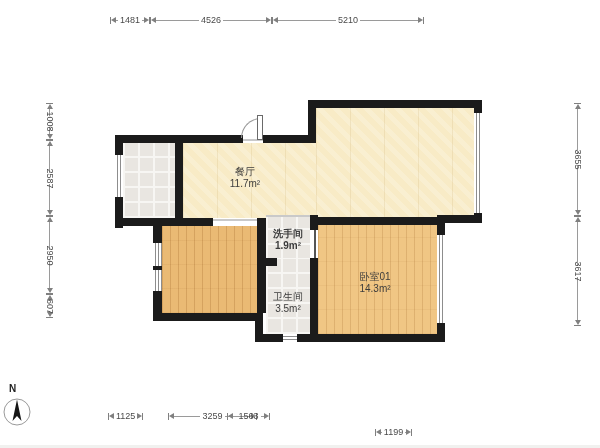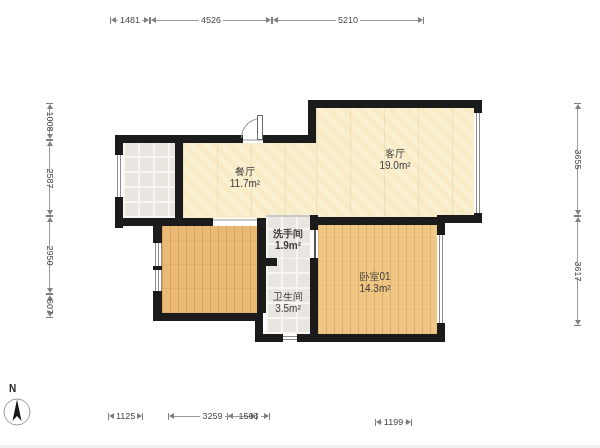--- a/index.html
+++ b/index.html
@@ -90,24 +90,20 @@
   <div class="door-leaf" style="left:257px;top:115px;width:6px;height:25px;"></div>
 
   <div class="thresh" style="left:213px;top:219px;width:44px;height:2px;"></div>
   <div class="thresh" style="left:266px;top:215px;width:44px;height:2px;"></div>
   <div class="thin-wall" style="left:314px;top:230px;width:2px;height:28px;"></div>
 
   <div class="room-label" style="left:205px;top:166px;width:80px;">
     <span>餐厅</span>
     <span>11.7m²</span>
   </div>
-  <div class="room-label" style="left:355px;top:148px;width:80px;">
-    <span>客厅</span>
-    <span>19.0m²</span>
-  </div>
   <div class="room-label" style="left:261px;top:228px;width:54px;font-weight:bold;">
     <span>洗手间</span>
     <span>1.9m²</span>
   </div>
   <div class="room-label" style="left:260px;top:291px;width:56px;">
     <span>卫生间</span>
     <span>3.5m²</span>
   </div>
   <div class="room-label" style="left:340px;top:271px;width:70px;">
     <span>卧室01</span>
@@ -162,21 +158,21 @@
   </div>
   <div class="dim dim-h" style="left:227px;top:410px;width:43px;">
     <i class="tick"></i>
       <i class="arrl"></i>
       <i class="hline"></i>
     <span class="hlbl">1563</span>
     <i class="hline"></i>
       <i class="arrr"></i>
       <i class="tick"></i>
   </div>
-  <div class="dim dim-h" style="left:375px;top:416px;width:37px;text-align:right;">
+  <div class="dim dim-h" style="left:375px;top:426px;width:37px;text-align:right;">
     <i class="tick"></i>
       <i class="arrl"></i>
       <i class="hline"></i>
     <span class="hlbl">1199</span>
     <i class="hline"></i>
       <i class="arrr"></i>
       <i class="tick"></i>
   </div>
 
   <div class="dim dim-v" style="left:43px;top:103px;height:37px;">

